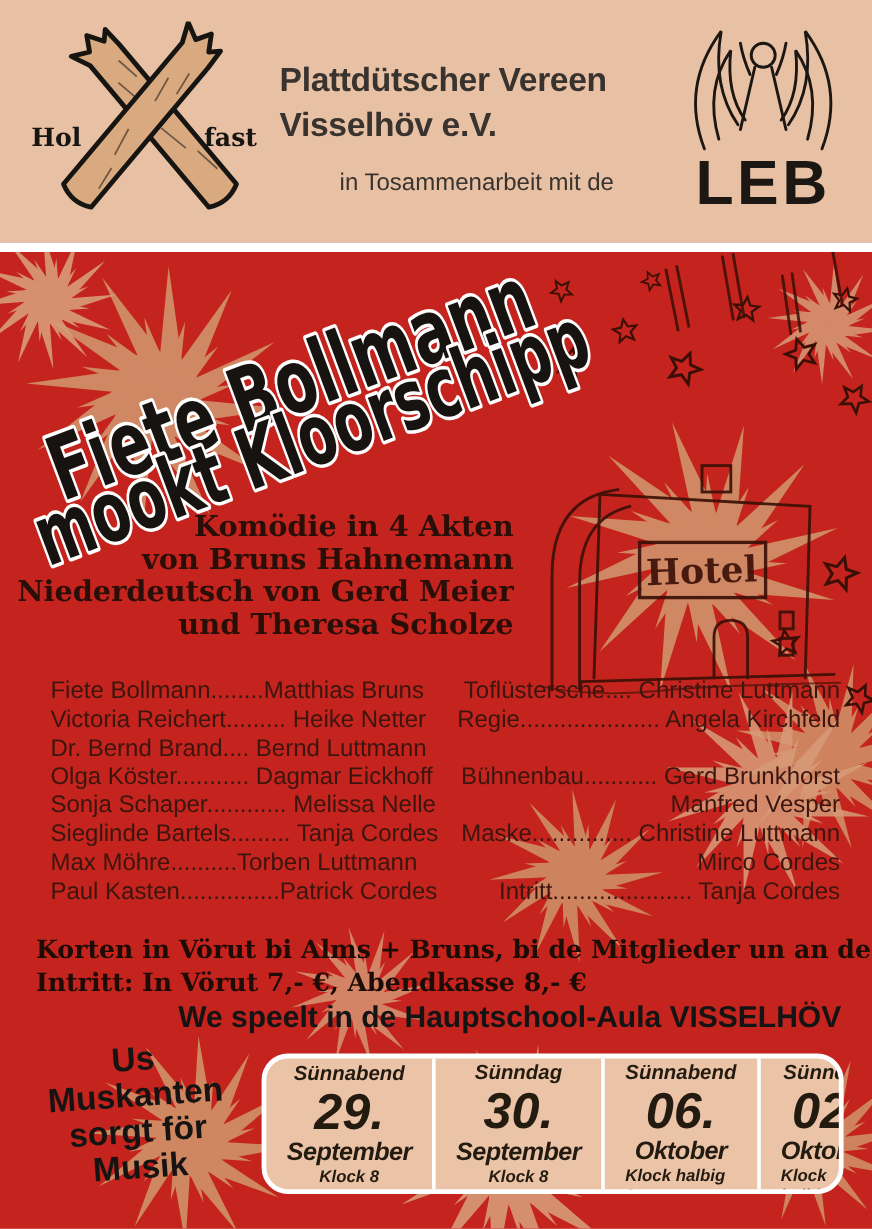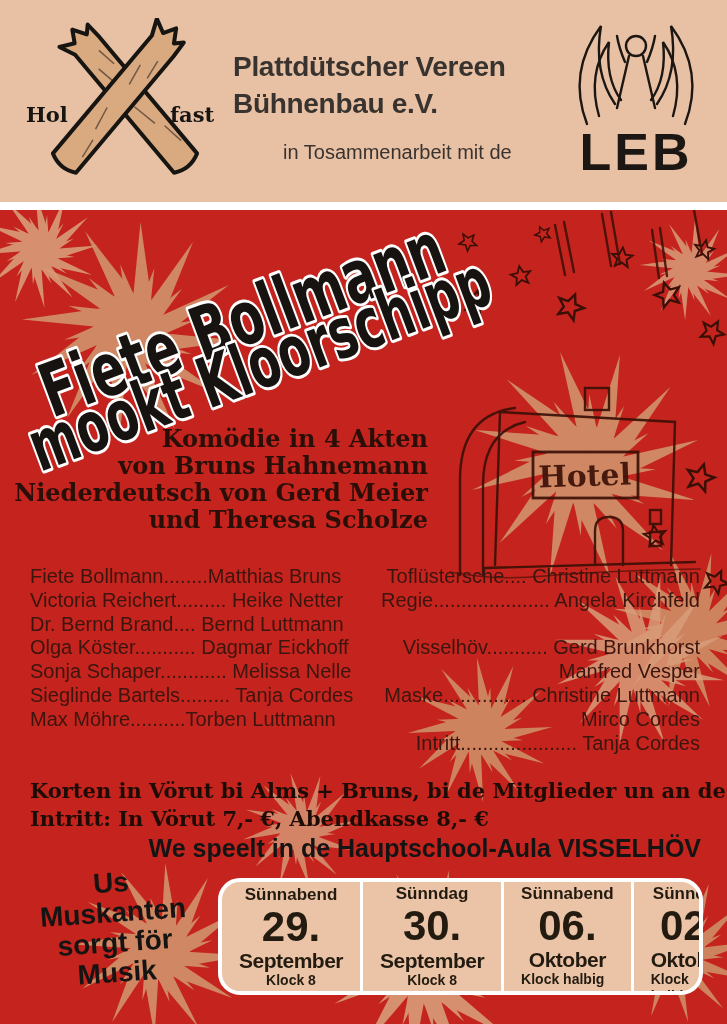--- a/index.html
+++ b/index.html
@@ -16,33 +16,33 @@
   
   .body{position:absolute;top:210px;left:0;width:727px;height:814px;background:#c4241d;}
   .decor{position:absolute;top:0;left:0;width:727px;height:814px;}
   .title-svg{position:absolute;top:0;left:0;width:727px;height:420px;}
   .title-svg text{font-family:"DejaVu Sans",sans-serif;font-weight:bold;
                   fill:#171310;stroke:#ffffff;stroke-width:6px;stroke-linejoin:round;
                   paint-order:stroke;}
   .credits{position:absolute;top:215px;right:299px;text-align:right;color:#2a0f08;
            font-family:"DejaVu Serif",serif;font-weight:bold;font-size:24px;line-height:27px;white-space:nowrap;}
   .cast{position:absolute;color:#3c150f;font-size:20px;line-height:23.8px;white-space:nowrap;}
-  .cast-left{left:30px;top:355px;text-align:left;}
+  .cast-left{left:42px;top:355px;text-align:left;}
   .cast-right{right:27px;top:355px;text-align:right;}
   .cast-right .line:nth-child(3){margin-top:23.8px;}
   .tickets{position:absolute;left:30px;top:567px;color:#1d0c05;font-family:"DejaVu Serif",serif;
            font-weight:bold;font-size:21px;line-height:28px;white-space:nowrap;}
   .venue{position:absolute;right:26px;top:624px;color:#141414;font-weight:bold;font-size:25px;white-space:nowrap;}
   .music{position:absolute;left:24px;top:658px;width:180px;text-align:center;color:#161412;
          font-weight:bold;font-size:28px;line-height:30px;transform:rotate(-4deg);}
   
   .dates{position:absolute;left:218px;top:668px;width:485px;height:117px;box-sizing:border-box;
          background:#ebc4a8;border:4px solid #ffffff;border-radius:22px;display:flex;overflow:hidden;}
   .date-cell{flex:1;display:flex;flex-direction:column;align-items:center;justify-content:center;
-             color:#241b10;padding:2px 17px;}
+             color:#241b10;padding:2px 17px;font-style:italic;}
   .date-cell + .date-cell{border-left:3px solid #ffffff;justify-content:space-between;}
   .d-day{font-weight:bold;font-size:17px;line-height:20px;}
   .d-num{font-weight:bold;font-size:42px;line-height:44px;}
   .d-month{font-weight:bold;font-size:21px;line-height:23px;letter-spacing:-0.5px;}
   .d-time{font-weight:bold;font-size:14px;line-height:17px;}
 </style>
 </head>
 <body>
 
 <div class="poster">
@@ -57,21 +57,21 @@
       <g transform="translate(146,24) rotate(40)">
         <path d="M-15,4 L-22,-12 L-8,-5 L-1,-17 L7,-4 L14,-11 L15,6 L15,158 Q0,166 -15,158 Z" fill="#d9a97f" stroke="#171512" stroke-width="4" stroke-linejoin="round"></path>
         <path d="M-5,34 l4,22 m7,-36 l3,20 m-12,48 l5,24 m5,10 l3,20" stroke="#171512" stroke-width="1.5" fill="none" opacity="0.55"></path>
       </g>
       <text x="6" y="104" font-family="DejaVu Serif, serif" font-weight="bold" font-size="21" fill="#171512">Hol</text>
       <text x="150" y="104" font-family="DejaVu Serif, serif" font-weight="bold" font-size="21" fill="#171512">fast</text>
     </svg>
 
     <div class="org">
       <div>Plattdütscher Vereen</div>
-      <div>Bühnenbau e.V.</div>
+      <div>Visselhöv e.V.</div>
     </div>
 
     <div class="coop">in Tosammenarbeit mit de</div>
 
     <svg class="leb" viewBox="0 0 165 178">
       <g stroke="#1c1713" fill="none" stroke-width="2.4" stroke-linecap="round">
         <path d="M34,112 Q14,60 48,14 Q40,60 62,92"></path>
         <path d="M46,104 Q34,62 56,30 Q52,66 68,88"></path>
         <path d="M132,112 Q152,60 118,14 Q126,60 104,92"></path>
         <path d="M120,104 Q132,62 110,30 Q114,66 98,88"></path>
@@ -438,26 +438,27 @@
     </div>
 
     <div class="cast cast-left">
       <div class="line">Fiete Bollmann........Matthias Bruns</div>
       <div class="line">Victoria Reichert......... Heike Netter</div>
       <div class="line">Dr. Bernd Brand.... Bernd Luttmann</div>
       <div class="line">Olga Köster........... Dagmar Eickhoff</div>
       <div class="line">Sonja Schaper............ Melissa Nelle</div>
       <div class="line">Sieglinde Bartels......... Tanja Cordes</div>
       <div class="line">Max Möhre..........Torben Luttmann</div>
+      <div class="line">Paul Kasten...............Patrick Cordes</div>
     </div>
 
     <div class="cast cast-right">
       <div class="line">Toflüstersche.... Christine Luttmann</div>
       <div class="line">Regie..................... Angela Kirchfeld</div>
-      <div class="line">Visselhöv........... Gerd Brunkhorst</div>
+      <div class="line">Bühnenbau........... Gerd Brunkhorst</div>
       <div class="line">Manfred Vesper</div>
       <div class="line">Maske............... Christine Luttmann</div>
       <div class="line">Mirco Cordes</div>
       <div class="line">Intritt..................... Tanja Cordes</div>
     </div>
 
     <div class="tickets">
       <div>Korten in Vörut bi Alms + Bruns, bi de Mitglieder un an de Abendkasse.</div>
       <div>Intritt: In Vörut 7,- €, Abendkasse 8,- €</div>
     </div>

